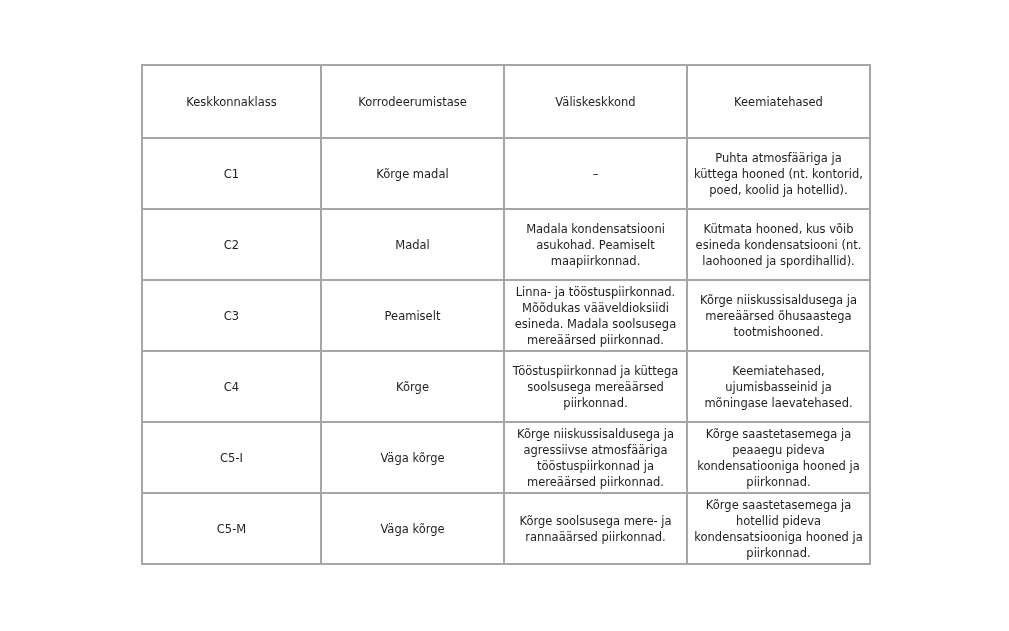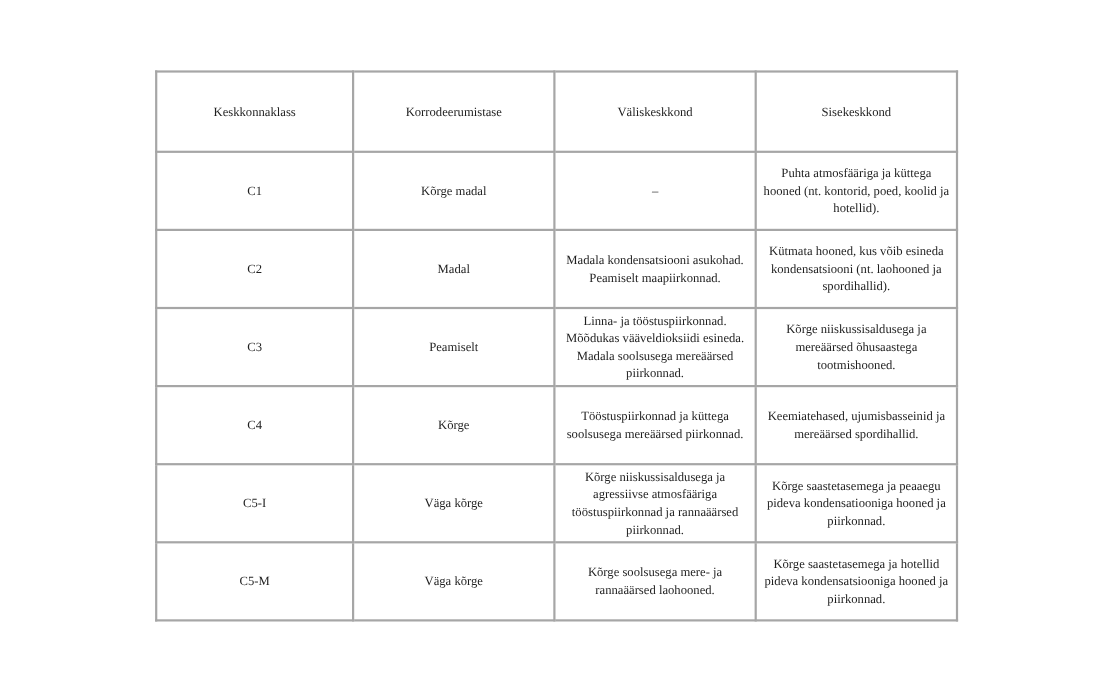--- a/index.html
+++ b/index.html
@@ -17,21 +17,20 @@
     position: absolute;
     left: 141px;
     top: 64px;
     width: 728px;
   }
   table.env-table {
     border-collapse: collapse;
     table-layout: fixed;
     width: 728px;
     background: var(--bg, #ffffff);
-    font-family: Liberation Serif, serif;
   }
   table.env-table th,
   table.env-table td {
     border: 2px solid var(--border, #a6a6a6);
     text-align: center;
     vertical-align: middle;
     padding: 2px 5px;
     font-size: 11.5px;
     line-height: 16px;
     font-weight: normal;
@@ -50,21 +49,21 @@
       <col style="width:179px">
       <col style="width:183px">
       <col style="width:183px">
       <col style="width:183px">
     </colgroup>
     <thead>
       <tr class="header-row">
         <th>Keskkonnaklass</th>
         <th>Korrodeerumistase</th>
         <th>Väliskeskkond</th>
-        <th>Sisekeskkond</th>
+        <th>Keemiatehased</th>
       </tr>
     </thead>
     <tbody>
         <tr class="body-row">
           <td>C1</td>
           <td>Kõrge madal</td>
           <td>–</td>
           <td>Puhta atmosfääriga ja küttega hooned (nt. kontorid, poed, koolid ja hotellid).</td>
         </tr>
         <tr class="body-row">
@@ -76,29 +75,29 @@
         <tr class="body-row">
           <td>C3</td>
           <td>Peamiselt</td>
           <td>Linna- ja tööstuspiirkonnad. Mõõdukas vääveldioksiidi esineda. Madala soolsusega mereäärsed piirkonnad.</td>
           <td>Kõrge niiskussisaldusega ja mereäärsed õhusaastega tootmishooned.</td>
         </tr>
         <tr class="body-row">
           <td>C4</td>
           <td>Kõrge</td>
           <td>Tööstuspiirkonnad ja küttega soolsusega mereäärsed piirkonnad.</td>
-          <td>Keemiatehased, ujumisbasseinid ja mereäärsed spordihallid.</td>
+          <td>Keemiatehased, ujumisbasseinid ja mõningase laevatehased.</td>
         </tr>
         <tr class="body-row">
           <td>C5-I</td>
           <td>Väga kõrge</td>
-          <td>Kõrge niiskussisaldusega ja agressiivse atmosfääriga tööstuspiirkonnad ja rannaäärsed piirkonnad.</td>
+          <td>Kõrge niiskussisaldusega ja agressiivse atmosfääriga tööstuspiirkonnad ja mereäärsed piirkonnad.</td>
           <td>Kõrge saastetasemega ja peaaegu pideva kondensatiooniga hooned ja piirkonnad.</td>
         </tr>
         <tr class="body-row">
           <td>C5-M</td>
           <td>Väga kõrge</td>
-          <td>Kõrge soolsusega mere- ja rannaäärsed laohooned.</td>
+          <td>Kõrge soolsusega mere- ja rannaäärsed piirkonnad.</td>
           <td>Kõrge saastetasemega ja hotellid pideva kondensatsiooniga hooned ja piirkonnad.</td>
         </tr>
       </tbody>
   </table>
 </div>
 
 </body></html>

